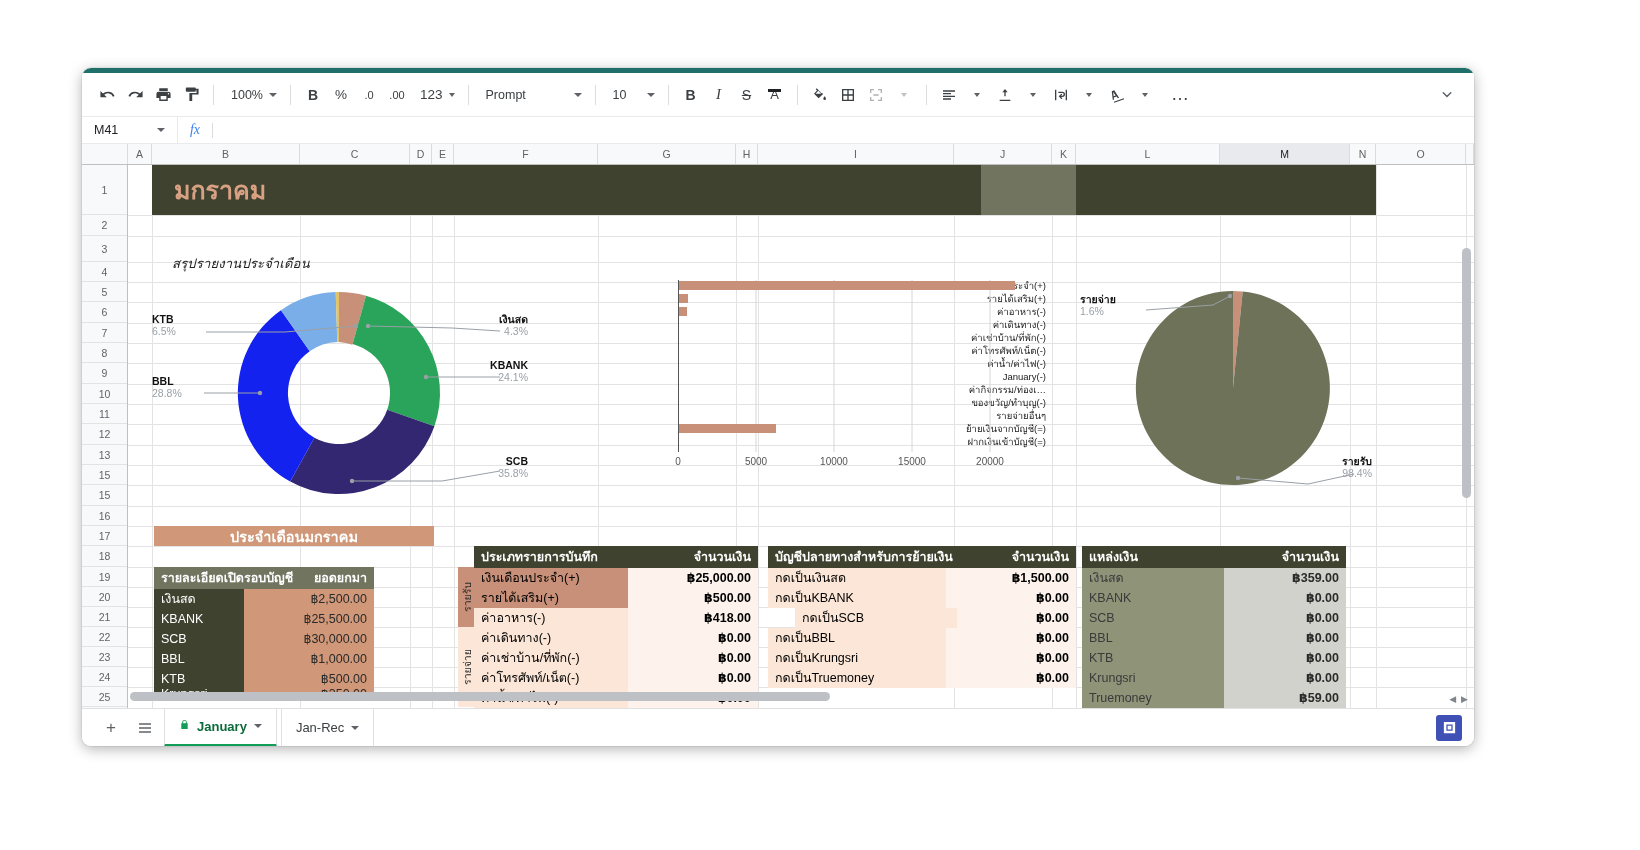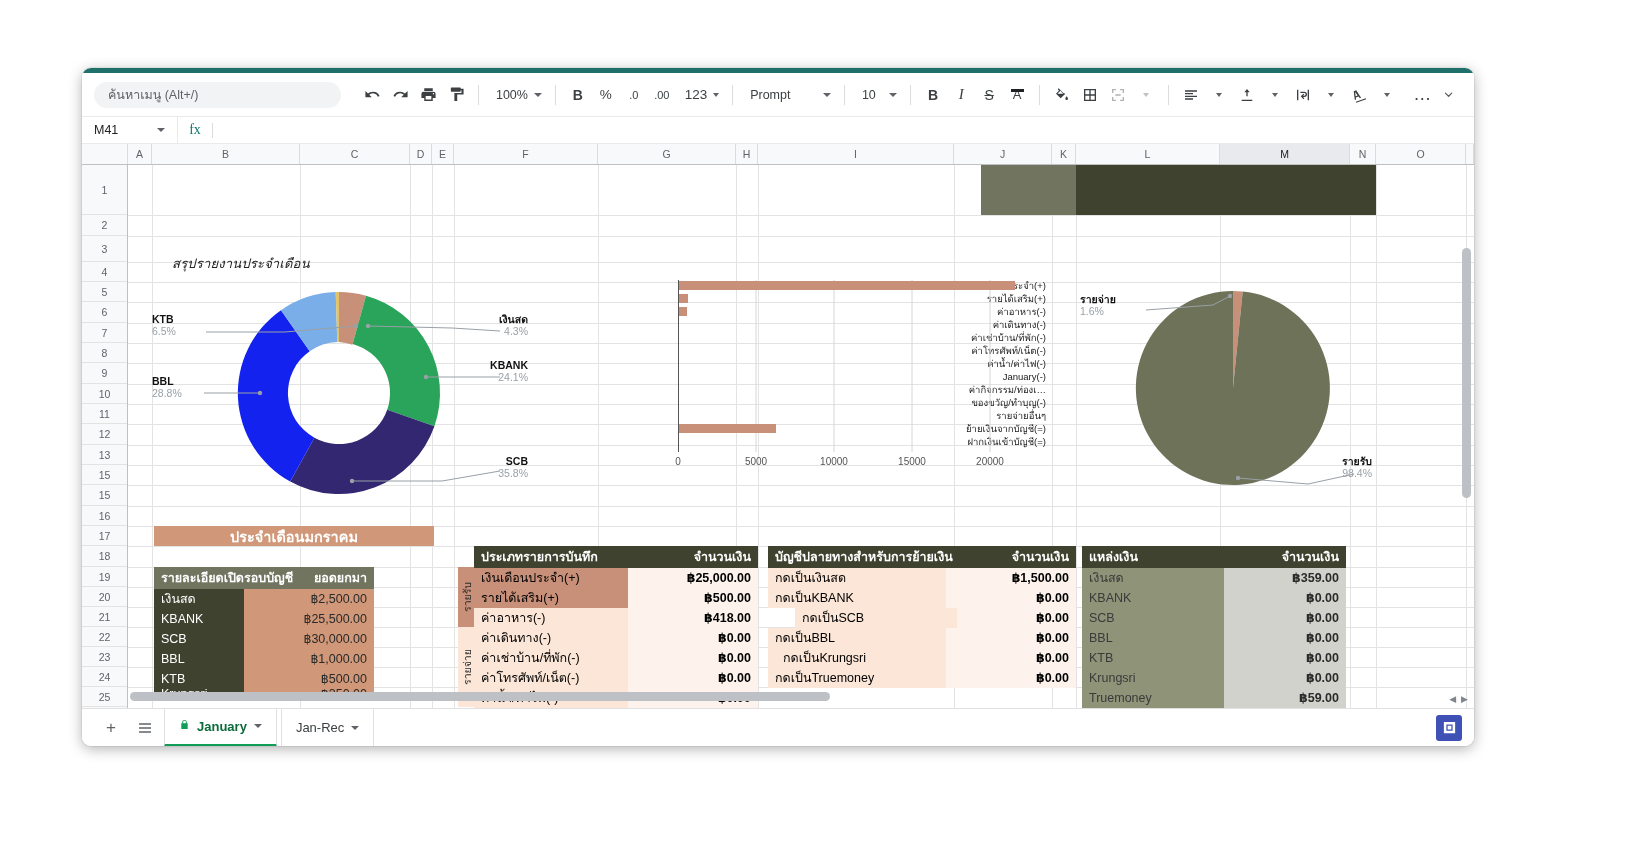--- a/index.html
+++ b/index.html
@@ -64,22 +64,22 @@
     height: 27px; flex: 0 0 auto; display: flex; align-items: center;
     border-bottom: 1px solid #e8eaed; background: #fff;
     font-size: 12.5px; color: #202124;
   }
   .namebox {
     width: 96px; height: 100%; display: flex; align-items: center;
     padding-left: 12px; border-right: 1px solid #e8eaed;
     position: relative;
   }
   .namebox .caret { position: absolute; right: 12px; }
-  .fx { width: 34px; text-align: center; color: #0f766e;
-        font-family: "Liberation Serif", serif; font-size: 14px; }
+  .fx { width: 34px; text-align: center; color: #3b82f6;
+        font-family: "Liberation Serif", serif; font-style: italic; font-size: 14px; }
   .fxdiv { width:1px; height:15px; background:#dadce0; }
 
   
   .grid-wrap { position: relative; flex: 1 1 auto; overflow: hidden; background: #fff; }
   .colhead {
     position: absolute; top: 0; left: 0; height: 21px; width: 100%;
     background: #f8f9fa; border-bottom: 1px solid #c0c0c0; display: flex;
     font-size: 10.5px; color: #5f6368; z-index: 6;
   }
   .colhead .corner { width: 46px; border-right: 1px solid #dadce0; background:#f8f9fa;}
@@ -183,23 +183,20 @@
     align-items: center; justify-content: center; color: #fff; font-size: 13px;
   }
 </style>
 </head>
 <body>
 
 <div id="app">
   <div class="teal-strip"></div>
 
   <div class="toolbar">
-    <div class="searchbox">
-      <span>ค้นหาเมนู (Alt+/)</span>
-    </div>
 
     <div class="tb-btn">
       <svg width="17" height="17" viewBox="0 0 24 24">
           <path d="M12.5 8c-2.6 0-5 1-6.8 2.6L2 7v9h9l-3.6-3.6A7.5 7.5 0 0 1 19.6 15l2.4-.8A10 10 0 0 0 12.5 8z" fill="#3c4043"></path>
         </svg>
     </div>
     <div class="tb-btn">
       <svg width="17" height="17" viewBox="0 0 24 24">
           <path d="M18.3 10.6A9.96 9.96 0 0 0 11.5 8a10 10 0 0 0-9.5 6.2l2.4.8A7.5 7.5 0 0 1 16.6 12.4L13 16h9V7l-3.7 3.6z" fill="#3c4043"></path>
         </svg>
@@ -420,20 +417,23 @@
       <div class="hline" style="top:361px"></div>
       <div class="hline" style="top:381px"></div>
       <div class="hline" style="top:402px"></div>
       <div class="hline" style="top:422px"></div>
       <div class="hline" style="top:442px"></div>
       <div class="hline" style="top:462px"></div>
       <div class="hline" style="top:482px"></div>
       <div class="hline" style="top:502px"></div>
       <div class="hline" style="top:522px"></div>
 
+      <div class="month-banner" style="left:24px;top:0;width:829px;height:50px;">
+        <span>มกราคม</span>
+      </div>
       <div class="month-banner alt" style="left:853px;top:0;width:95px;height:50px;"></div>
       <div class="month-banner" style="left:948px;top:0;width:300px;height:50px;"></div>
 
       <div class="handwrite" style="left:44px;top:88px;">สรุปรายงานประจำเดือน</div>
 
       <div class="chart" style="left:24px;top:120px;width:380px;height:215px;">
         <svg width="380" height="215" viewBox="0 0 380 215">
           <g transform="translate(187,108)">
 
             <path d="M0,-101 A101,101 0 0,1 27.0,-97.3 L13.4,-48.2 A51,51 0 0,0 0,-51 Z" fill="#c89079"></path>
@@ -625,21 +625,21 @@
         </div>
         <div class="row" style="padding:0;">
           <span style="background:#fbe6d7;width:178px;padding-left:7px;height:20px;line-height:20px;margin-left:27px;">กดเป็นSCB</span>
           <span class="right" style="background:#fdf3ec;width:130px;text-align:right;padding-right:7px;height:20px;line-height:20px;font-weight:bold;">฿0.00</span>
         </div>
         <div class="row" style="padding:0;">
           <span style="background:#fbe6d7;width:178px;padding-left:7px;height:20px;line-height:20px;">กดเป็นBBL</span>
           <span class="right" style="background:#fdf3ec;width:130px;text-align:right;padding-right:7px;height:20px;line-height:20px;font-weight:bold;">฿0.00</span>
         </div>
         <div class="row" style="padding:0;">
-          <span style="background:#fbe6d7;width:178px;padding-left:15px;height:20px;line-height:20px;">กดเป็นKrungsri</span>
+          <span style="background:#fbe6d7;width:178px;padding-left:7px;height:20px;line-height:20px;">กดเป็นKrungsri</span>
           <span class="right" style="background:#fdf3ec;width:130px;text-align:right;padding-right:7px;height:20px;line-height:20px;font-weight:bold;">฿0.00</span>
         </div>
         <div class="row" style="padding:0;">
           <span style="background:#fbe6d7;width:178px;padding-left:7px;height:20px;line-height:20px;">กดเป็นTruemoney</span>
           <span class="right" style="background:#fdf3ec;width:130px;text-align:right;padding-right:7px;height:20px;line-height:20px;font-weight:bold;">฿0.00</span>
         </div>
       </div>
 
       <div class="tbl" style="left:954px;top:381px;width:264px;">
         <div class="hdr">

